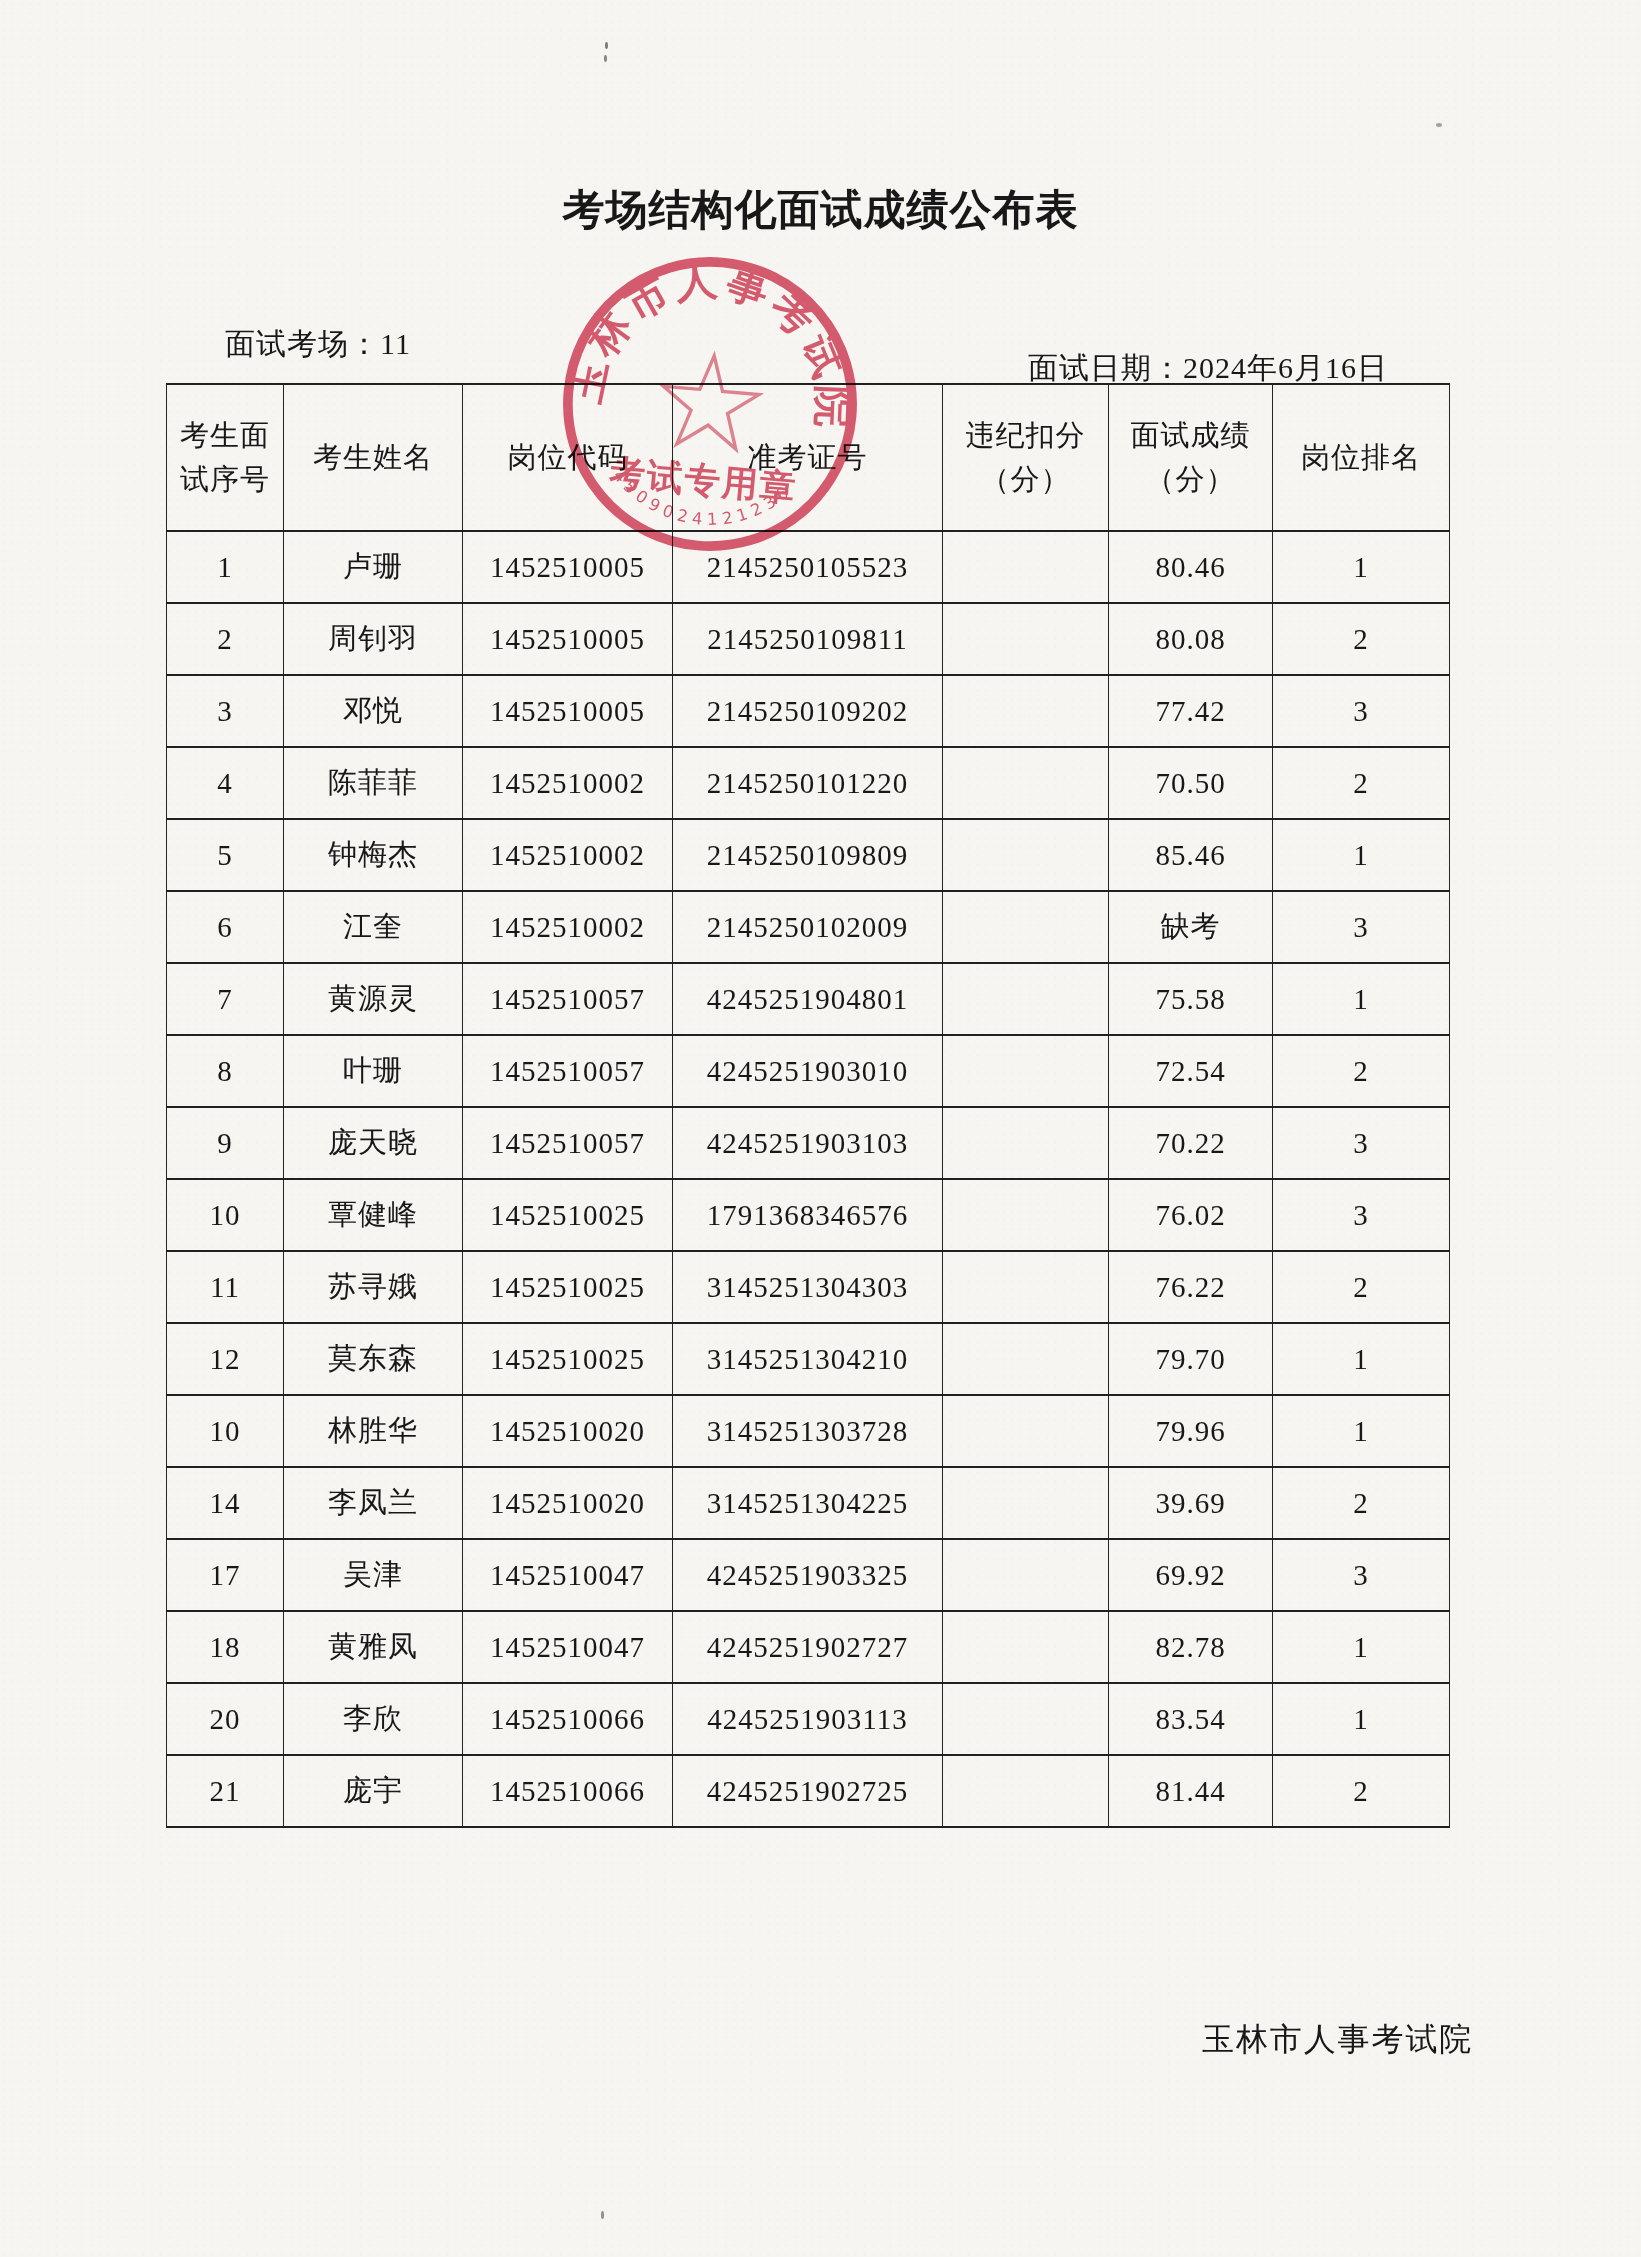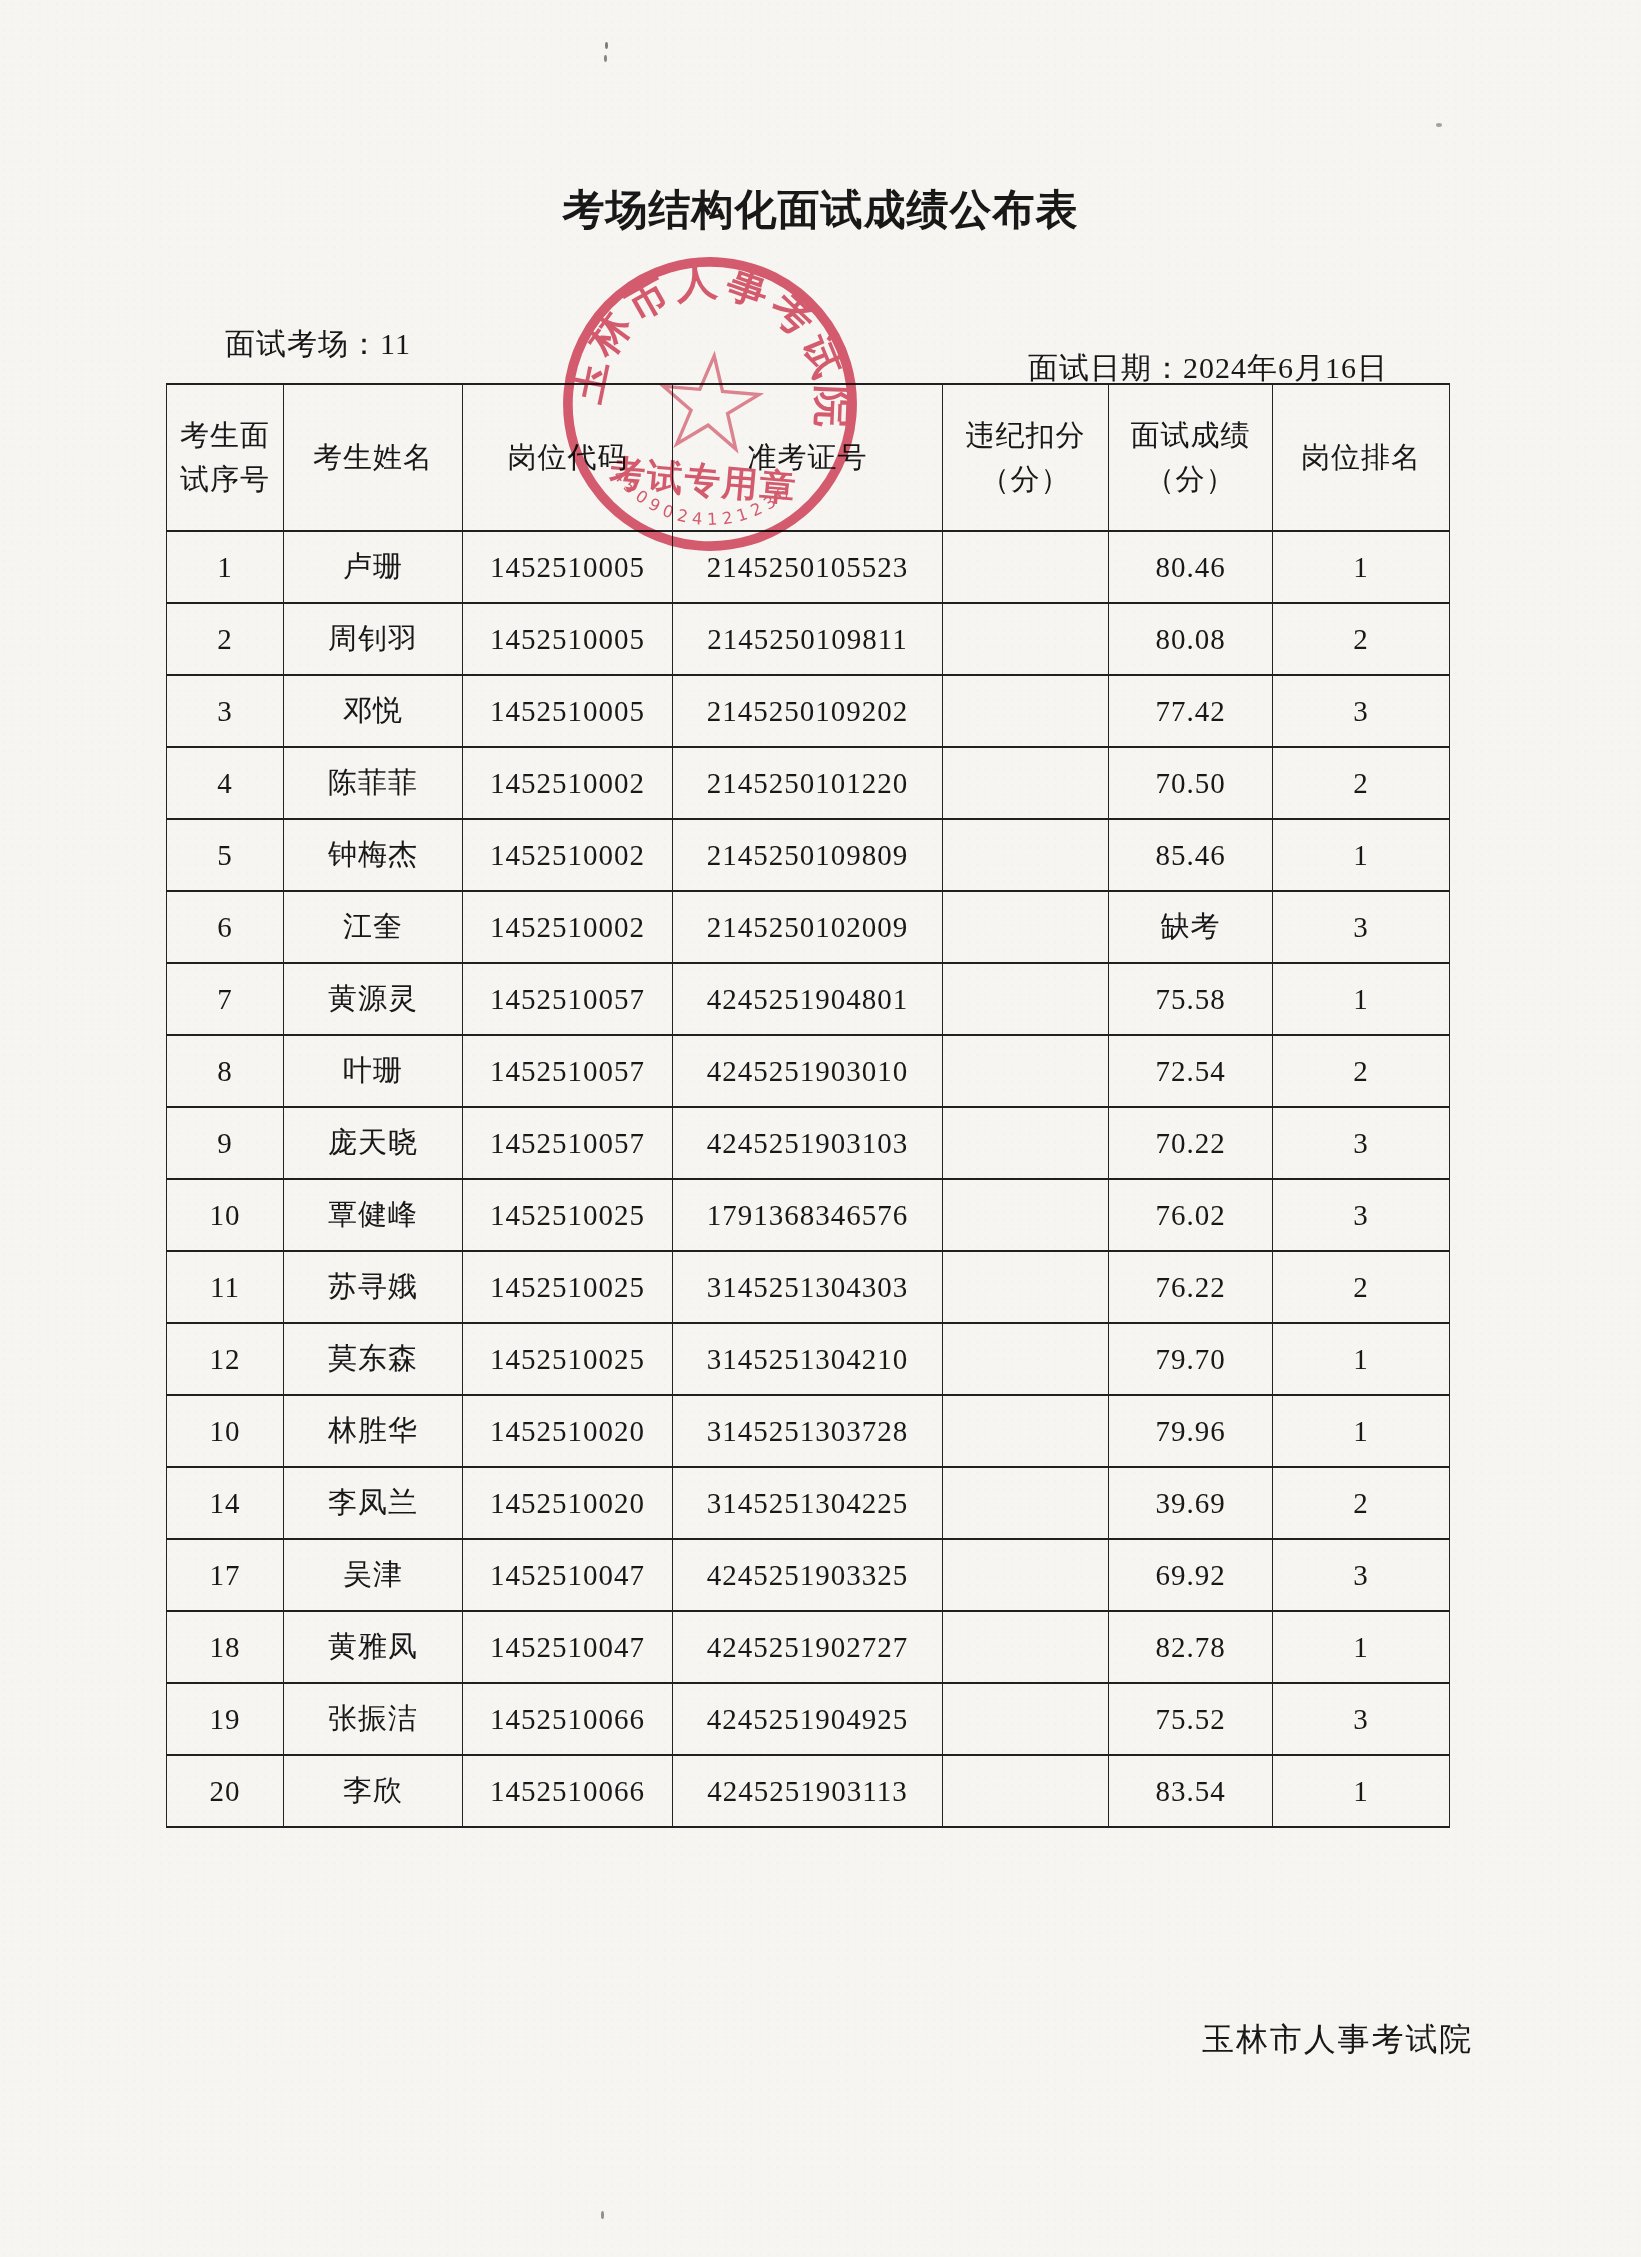--- a/index.html
+++ b/index.html
@@ -233,36 +233,36 @@
         <tr>
       <td>18</td>
       <td>黄雅凤</td>
       <td>1452510047</td>
       <td>4245251902727</td>
       <td></td>
       <td>82.78</td>
       <td>1</td>
     </tr>
         <tr>
-      <td>19</td>
-      <td>张振洁</td>
-      <td>1452510066</td>
-      <td>4245251904925</td>
-      <td></td>
-      <td>75.52</td>
-      <td>3</td>
-    </tr>
-        <tr>
       <td>20</td>
       <td>李欣</td>
       <td>1452510066</td>
       <td>4245251903113</td>
       <td></td>
       <td>83.54</td>
       <td>1</td>
+    </tr>
+        <tr>
+      <td>21</td>
+      <td>庞宇</td>
+      <td>1452510066</td>
+      <td>4245251902725</td>
+      <td></td>
+      <td>81.44</td>
+      <td>2</td>
     </tr>
       </tbody>
   </table>
 
   <svg class="stamp" viewBox="0 0 360 360" xmlns="http://www.w3.org/2000/svg" style="color: rgb(214, 73, 95);">
     <circle cx="180" cy="180" r="147" fill="none" stroke="currentColor" stroke-width="10"></circle>
     <path id="stampArcTop" d="M 67.6 191.8 A 113 113 0 1 1 291.3 199.6" fill="none"></path>
     <path id="stampArcBottom" d="M 91.6 268.4 A 125 125 0 0 0 268.4 268.4" fill="none"></path>
     <path d="M 180 130 L 191.8 165.8 L 229.5 165.9 L 199 188.2 L 210.6 224.1 L 180 202 L 149.4 224.1 L 161 188.2 L 130.5 165.9 L 168.2 165.8 Z" fill="none" stroke="currentColor" stroke-width="3.5" opacity="0.75"></path>
     <text font-size="43" letter-spacing="5" fill="currentColor" font-family="Liberation Serif, DejaVu Serif, serif" font-weight="bold">

